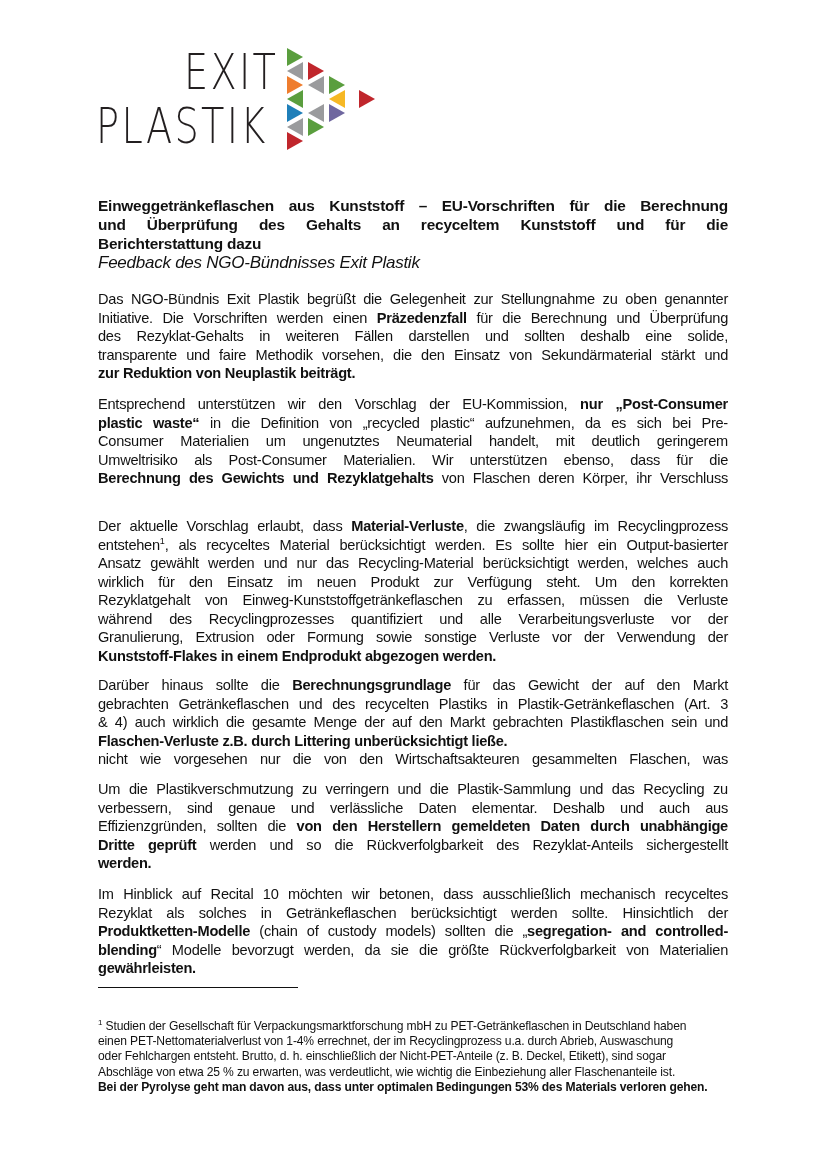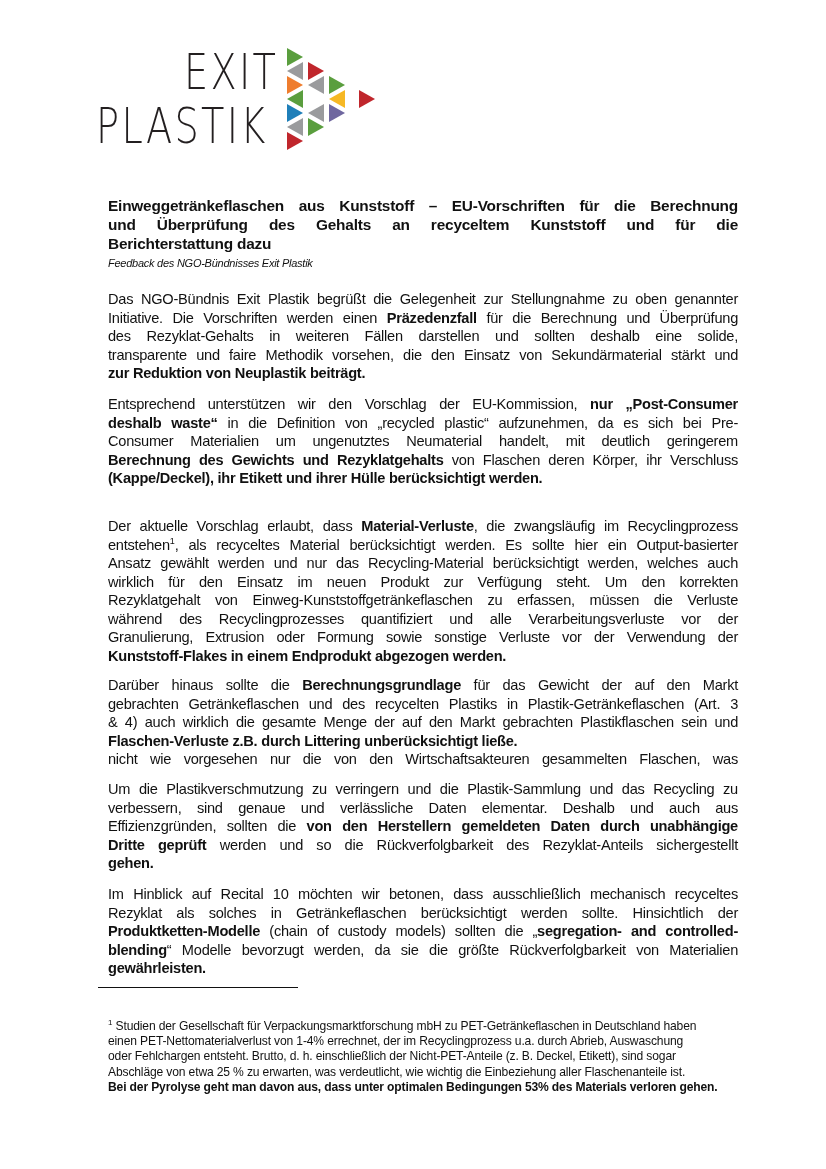--- a/index.html
+++ b/index.html
@@ -7,25 +7,25 @@
     .page { position: absolute; left: 0; top: 0; width: 781px; height: 1169px; background: #ffffff; padding-left: 20px; }
 
     
     .logo { position: absolute; left: 96px; top: 46px; width: 290px; height: 110px; }
     .logo-word { position: absolute; font-family: "DejaVu Sans", sans-serif; font-weight: 300; color: #231f20; letter-spacing: 1px; white-space: nowrap; transform-origin: left top; line-height: 1; }
     .logo-exit { left: 88px; top: 2px; font-size: 49px; transform: scale(0.78, 1); letter-spacing: 3px; }
     .logo-plastik { left: 0px; top: 56px; font-size: 49px; transform: scale(0.78, 1); letter-spacing: 3px; }
     .logo-mark { position: absolute; left: 188px; top: 0px; width: 100px; height: 110px; }
 
     
-    .col { position: absolute; left: 108px; width: 630px; }
+    .col { position: absolute; left: 98px; width: 630px; }
     .line { display: block; white-space: nowrap; text-align: justify; text-align-last: justify; height: 18.5px; line-height: 18.5px; font-size: 14.6px; letter-spacing: -0.25px; word-spacing: 0px; }
     .line.last { text-align-last: left; font-weight: bold; }
     .title .line { font-weight: bold; font-size: 15.4px; height: 19px; line-height: 19px; letter-spacing: -0.2px; }
-    .subtitle { font-style: italic; font-size: 11px; line-height: 18px; letter-spacing: -0.25px; }
+    .subtitle { font-style: italic; font-size: 17px; line-height: 18px; letter-spacing: -0.25px; }
     b { font-weight: bold; }
     sup { font-size: 9px; line-height: 0; vertical-align: 6px; }
 
     .footnote-sep { position: absolute; left: 98px; top: 987px; width: 200px; height: 1px; background: #111111; }
     .fn .line { font-size: 12.1px; height: 15.2px; line-height: 15.2px; letter-spacing: -0.15px; text-align-last: left; }
     .fn sup { font-size: 8px; vertical-align: 5px; }
   </style>
 </head>
 <body>
 
@@ -66,24 +66,24 @@
 
   <div class="col para" style="top:290px;">
       <span class="line"><span>Das NGO-Bündnis Exit Plastik begrüßt die Gelegenheit zur Stellungnahme zu oben genannter</span></span>
       <span class="line"><span>Initiative. Die Vorschriften werden einen </span><b>Präzedenzfall</b><span> für die Berechnung und Überprüfung</span></span>
       <span class="line"><span>des Rezyklat-Gehalts in weiteren Fällen darstellen und sollten deshalb eine solide,</span></span>
       <span class="line"><span>transparente und faire Methodik vorsehen, die den Einsatz von Sekundärmaterial stärkt und</span></span>
       <span class="line last"><span>zur Reduktion von Neuplastik beiträgt.</span></span>
     </div>
   <div class="col para" style="top:395px;">
       <span class="line"><span>Entsprechend unterstützen wir den Vorschlag der EU-Kommission, </span><b>nur „Post-Consumer</b></span>
-      <span class="line"><b>deshalb waste“</b><span> in die Definition von „recycled plastic“ aufzunehmen, da es sich bei Pre-</span></span>
+      <span class="line"><b>plastic waste“</b><span> in die Definition von „recycled plastic“ aufzunehmen, da es sich bei Pre-</span></span>
       <span class="line"><span>Consumer Materialien um ungenutztes Neumaterial handelt, mit deutlich geringerem</span></span>
+      <span class="line"><span>Umweltrisiko als Post-Consumer Materialien. Wir unterstützen ebenso, dass für die</span></span>
       <span class="line"><b>Berechnung des Gewichts und Rezyklatgehalts</b><span> von Flaschen deren Körper, ihr Verschluss</span></span>
-      <span class="line last"><span>(Kappe/Deckel), ihr Etikett und ihrer Hülle berücksichtigt werden.</span></span>
     </div>
   <div class="col para" style="top:517px;">
       <span class="line"><span>Der aktuelle Vorschlag erlaubt, dass </span><b>Material-Verluste</b><span>, die zwangsläufig im Recyclingprozess</span></span>
       <span class="line"><span>entstehen</span><sup>1</sup><span>, als recyceltes Material berücksichtigt werden. Es sollte hier ein Output-basierter</span></span>
       <span class="line"><span>Ansatz gewählt werden und nur das Recycling-Material berücksichtigt werden, welches auch</span></span>
       <span class="line"><span>wirklich für den Einsatz im neuen Produkt zur Verfügung steht. Um den korrekten</span></span>
       <span class="line"><span>Rezyklatgehalt von Einweg-Kunststoffgetränkeflaschen zu erfassen, müssen die Verluste</span></span>
       <span class="line"><span>während des Recyclingprozesses quantifiziert und alle Verarbeitungsverluste vor der</span></span>
       <span class="line"><span>Granulierung, Extrusion oder Formung sowie sonstige Verluste vor der Verwendung der</span></span>
       <span class="line last"><span>Kunststoff-Flakes in einem Endprodukt abgezogen werden.</span></span>
@@ -93,21 +93,21 @@
       <span class="line"><span>gebrachten Getränkeflaschen und des recycelten Plastiks in Plastik-Getränkeflaschen (Art. 3</span></span>
       <span class="line"><span>&amp; 4) auch wirklich die gesamte Menge der auf den Markt gebrachten Plastikflaschen sein und</span></span>
       <span class="line last"><span>Flaschen-Verluste z.B. durch Littering unberücksichtigt ließe.</span></span>
       <span class="line"><span>nicht wie vorgesehen nur die von den Wirtschaftsakteuren gesammelten Flaschen, was</span></span>
     </div>
   <div class="col para" style="top:780px;">
       <span class="line"><span>Um die Plastikverschmutzung zu verringern und die Plastik-Sammlung und das Recycling zu</span></span>
       <span class="line"><span>verbessern, sind genaue und verlässliche Daten elementar. Deshalb und auch aus</span></span>
       <span class="line"><span>Effizienzgründen, sollten die </span><b>von den Herstellern gemeldeten Daten durch unabhängige</b></span>
       <span class="line"><b>Dritte geprüft</b><span> werden und so die Rückverfolgbarkeit des Rezyklat-Anteils sichergestellt</span></span>
-      <span class="line last"><span>gehen.</span></span>
+      <span class="line last"><span>werden.</span></span>
     </div>
   <div class="col para" style="top:885px;">
       <span class="line"><span>Im Hinblick auf Recital 10 möchten wir betonen, dass ausschließlich mechanisch recyceltes</span></span>
       <span class="line"><span>Rezyklat als solches in Getränkeflaschen berücksichtigt werden sollte. Hinsichtlich der</span></span>
       <span class="line"><b>Produktketten-Modelle</b><span> (chain of custody models) sollten die „</span><b>segregation- and controlled-</b></span>
       <span class="line"><b>blending</b><span>“ Modelle bevorzugt werden, da sie die größte Rückverfolgbarkeit von Materialien</span></span>
       <span class="line last"><span>gewährleisten.</span></span>
     </div>
 
   <div class="footnote-sep"></div>

